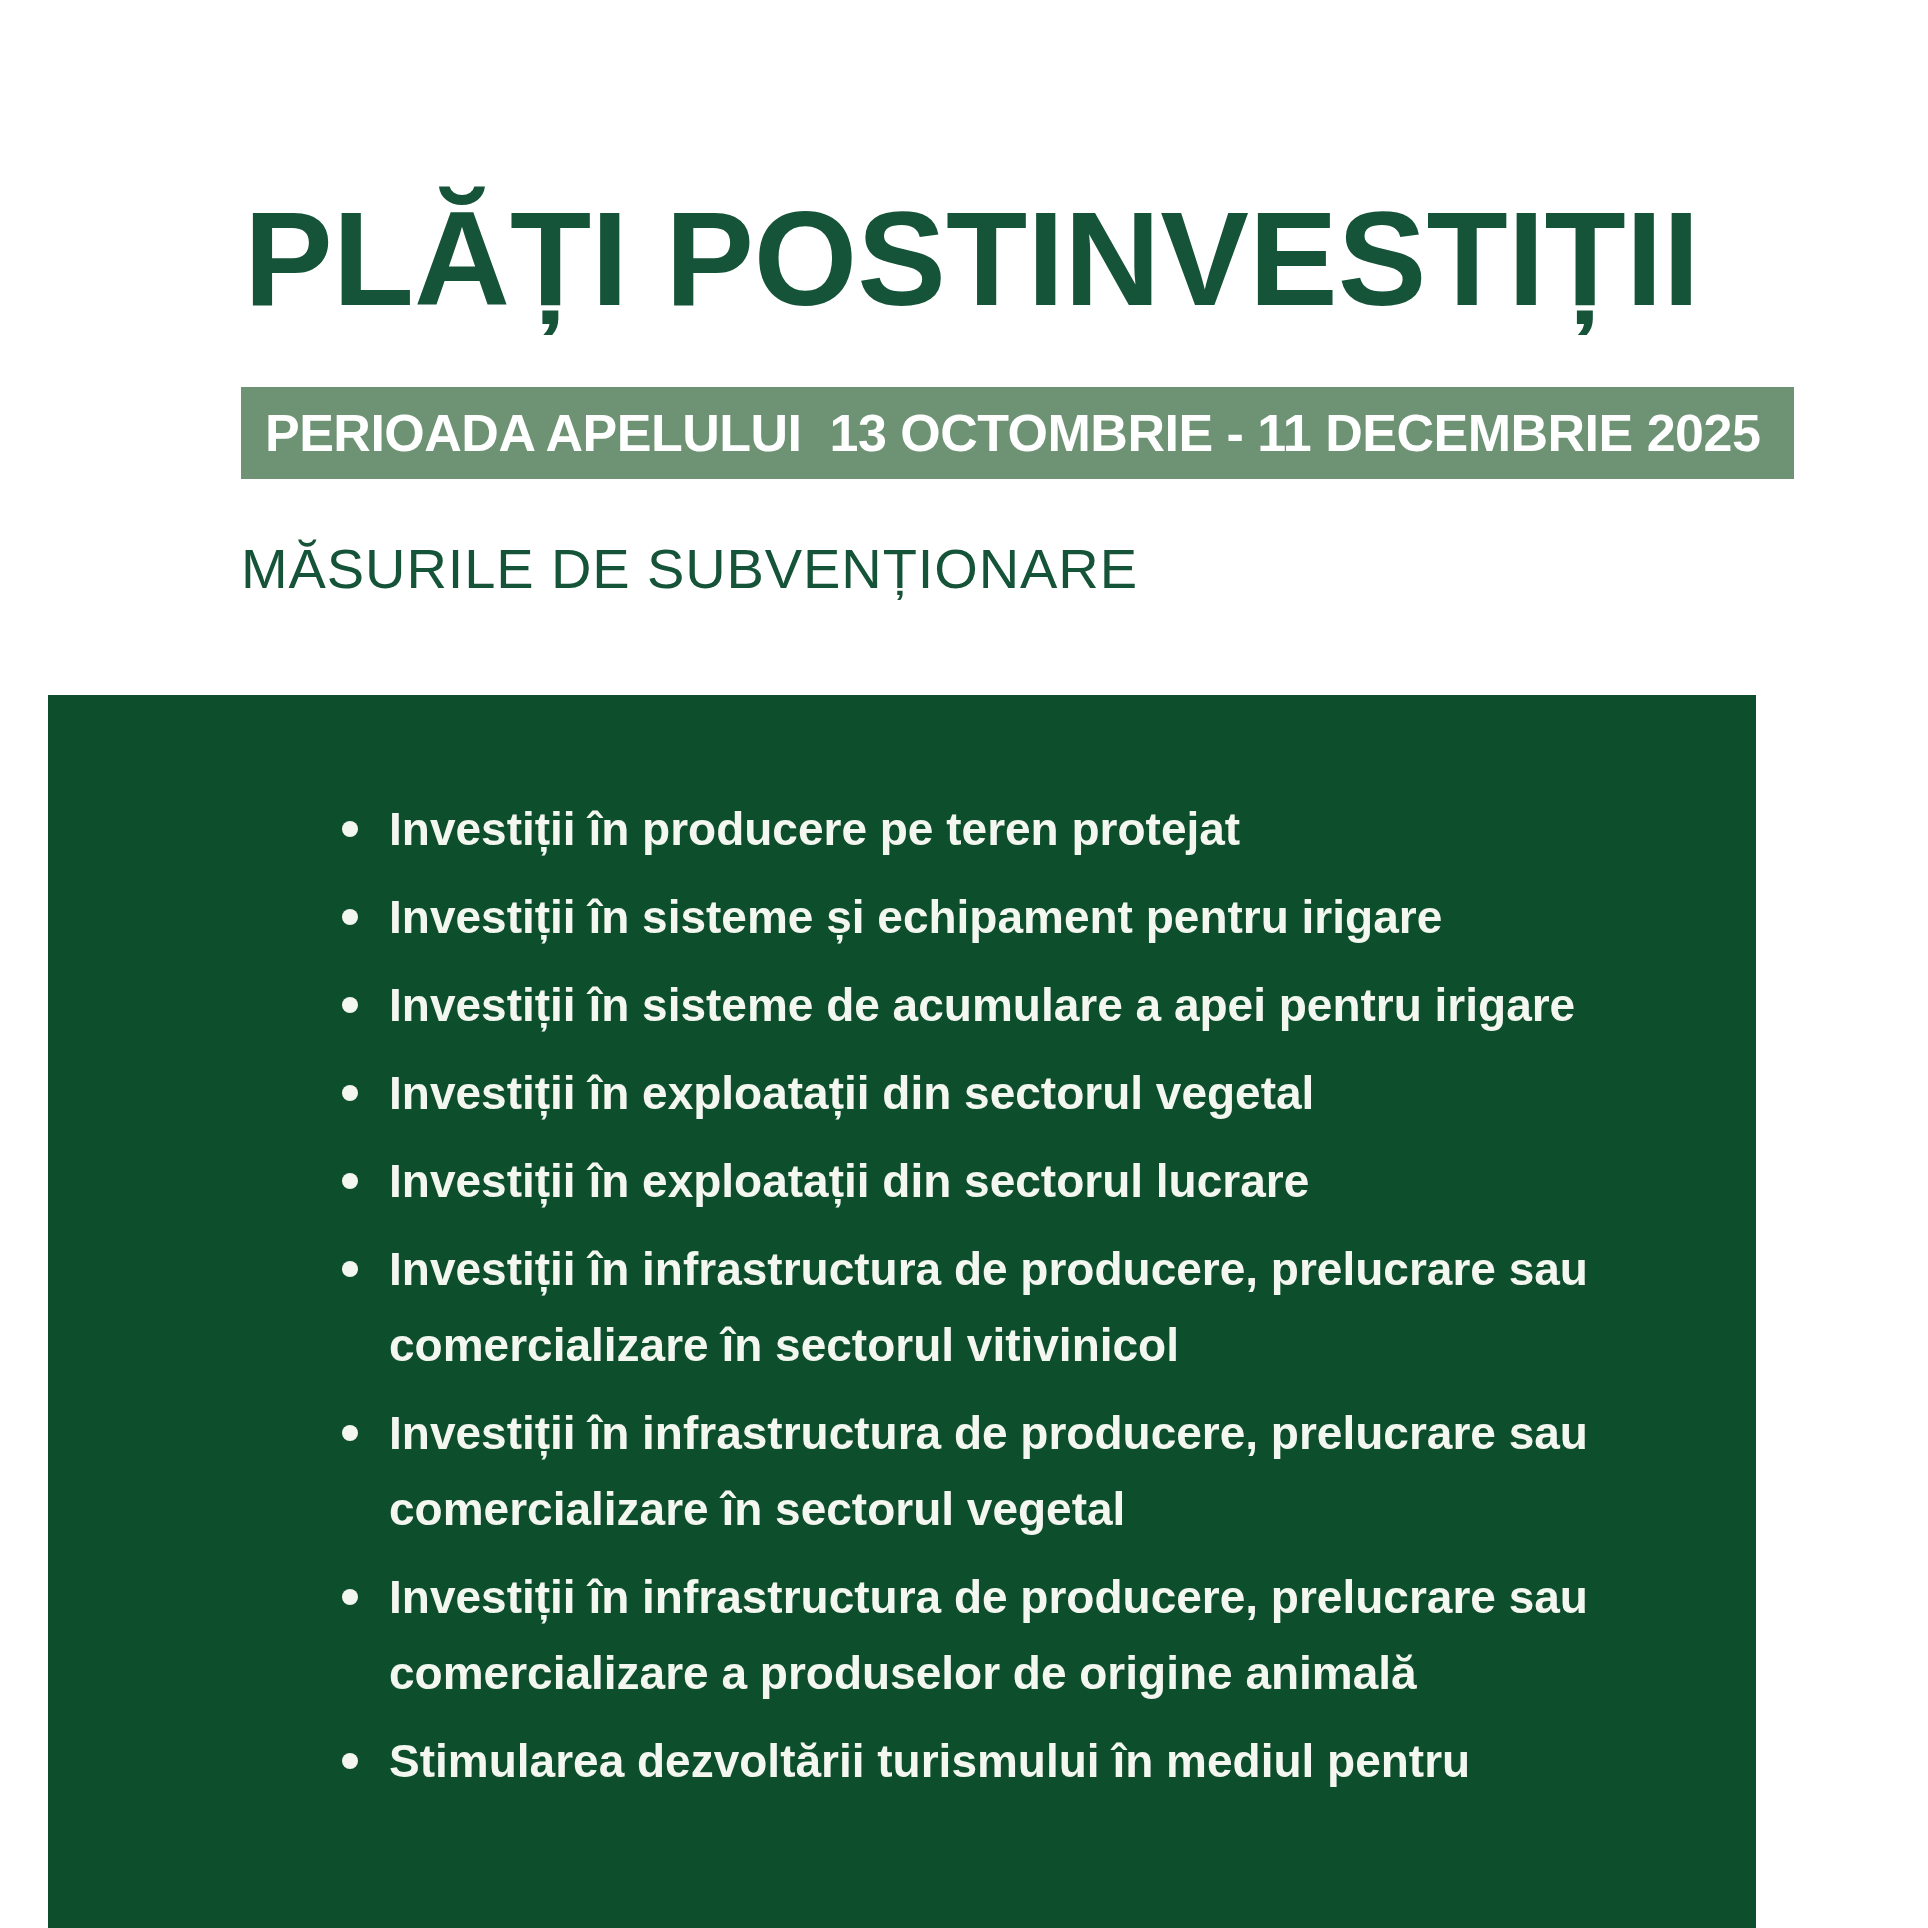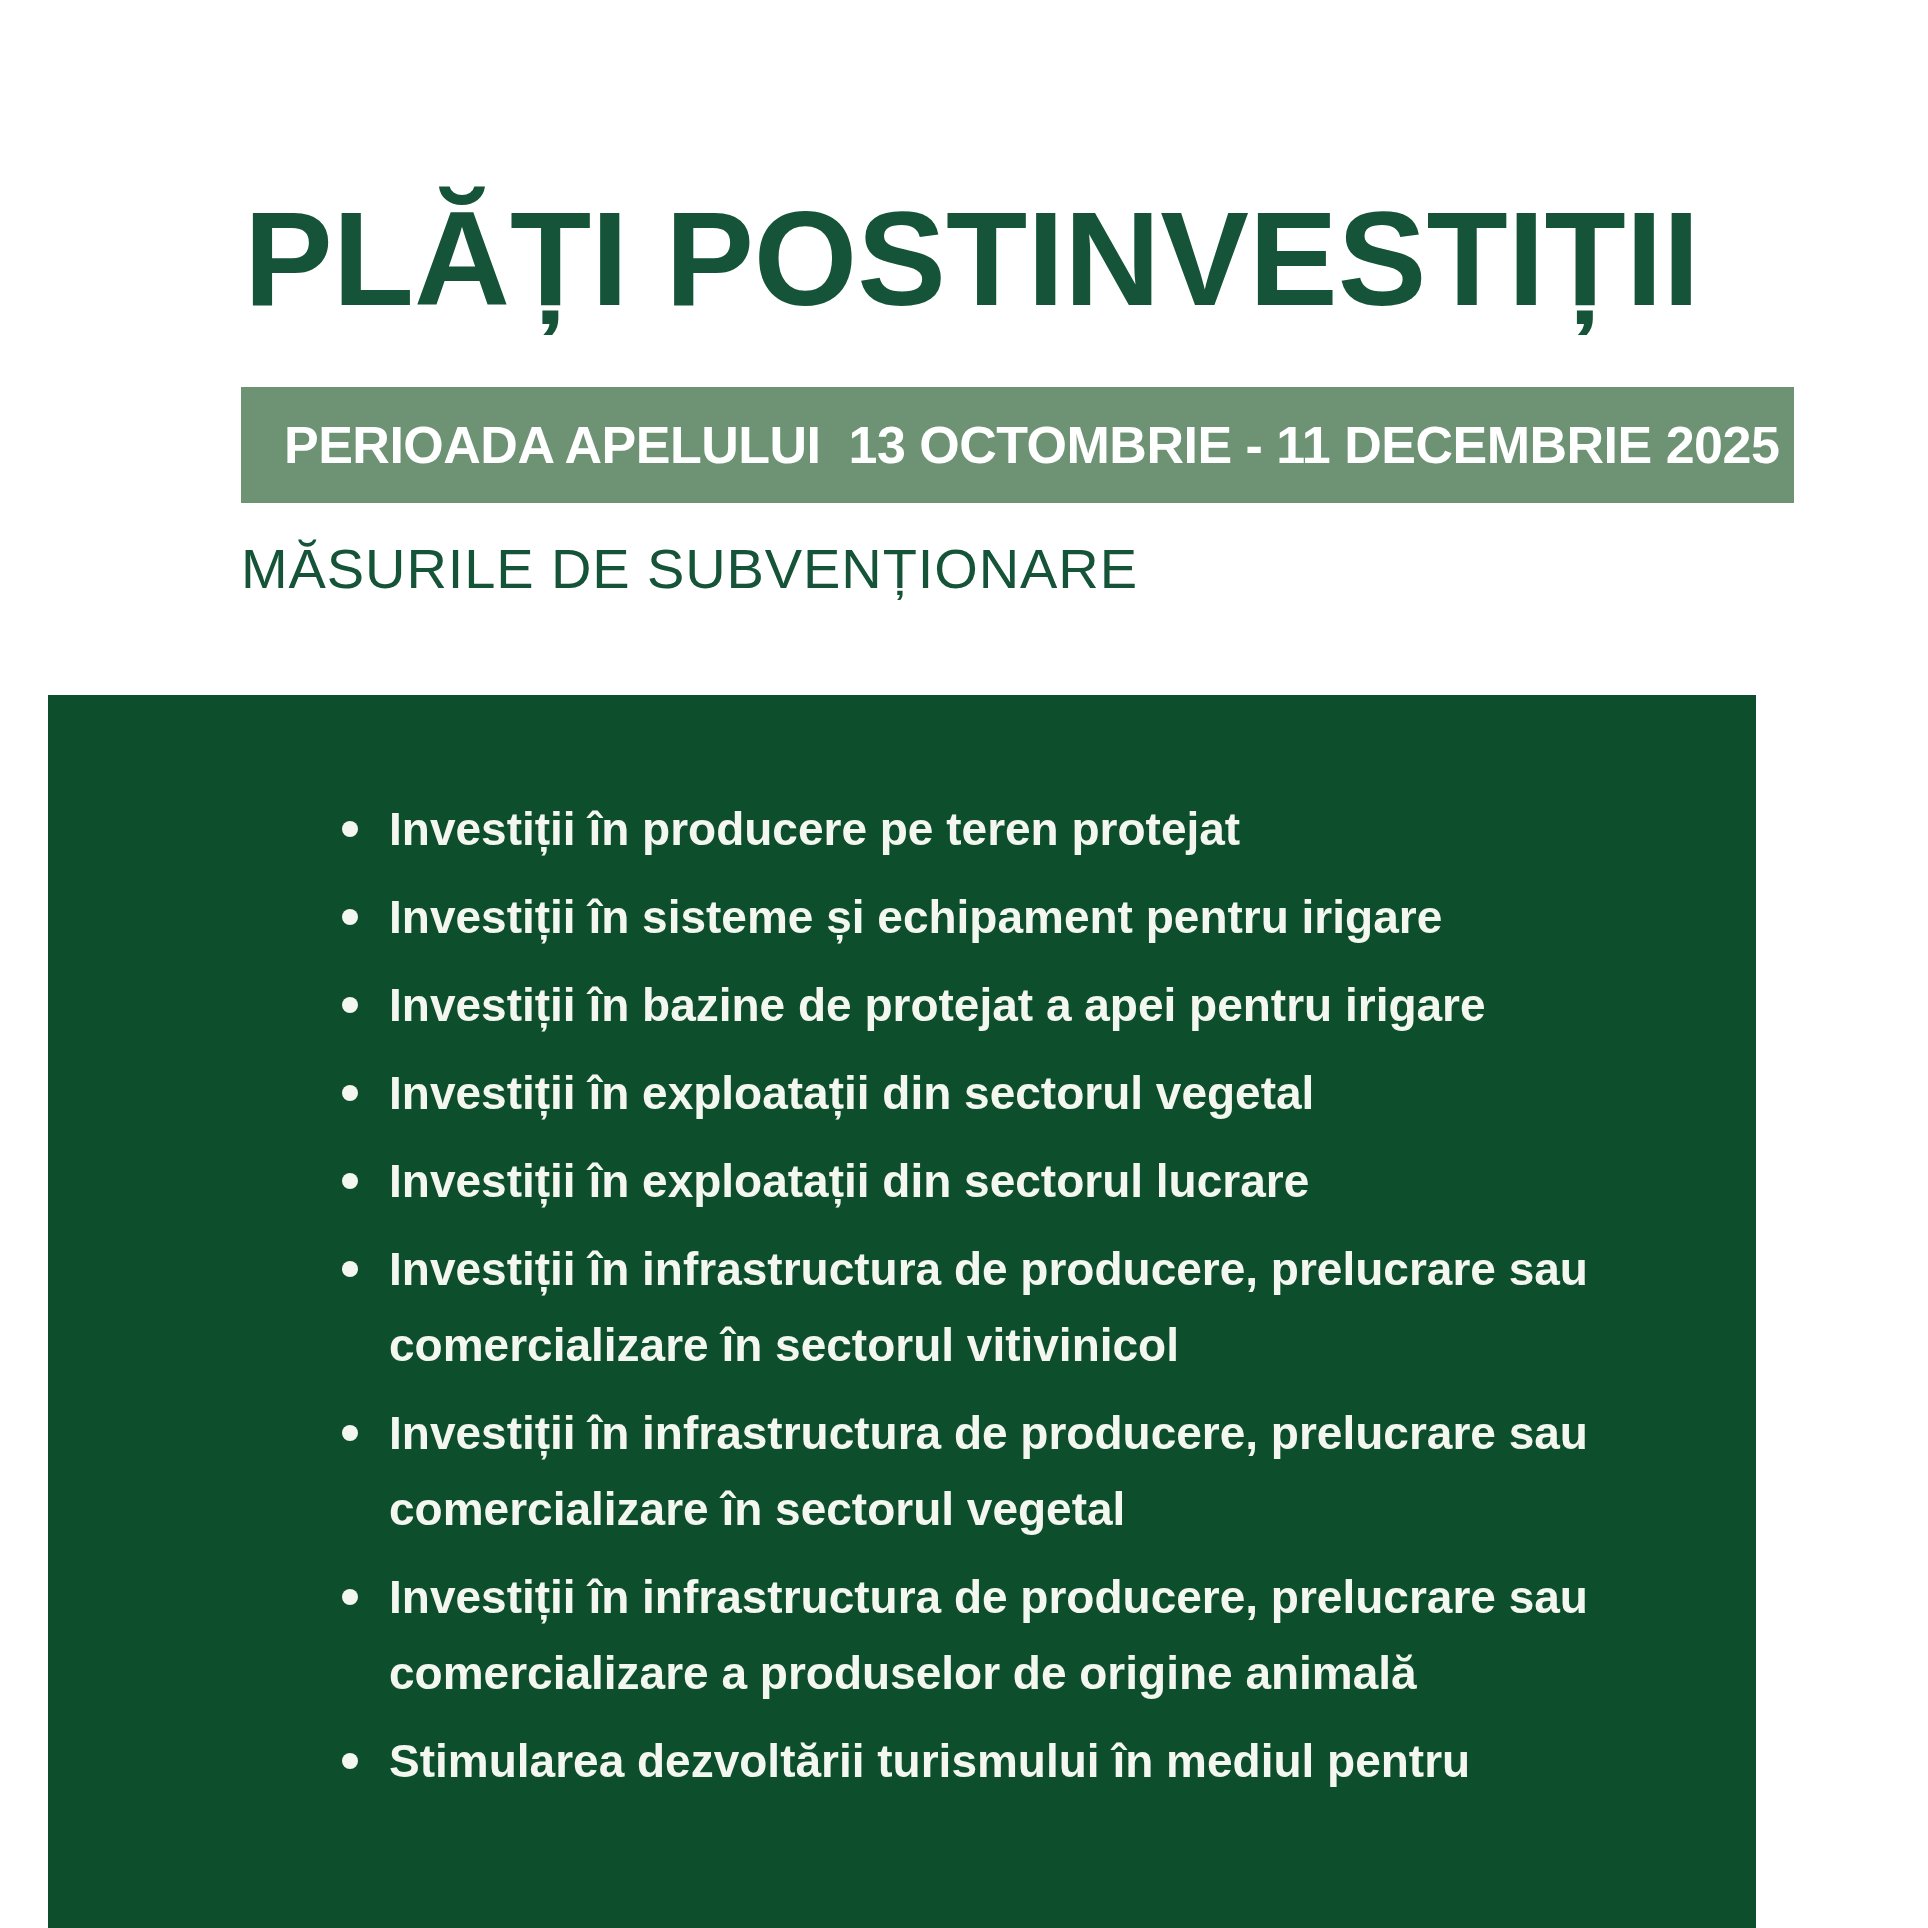--- a/index.html
+++ b/index.html
@@ -24,25 +24,25 @@
     line-height: 141px;
     letter-spacing: 0px;
     color: var(--title-green, #155438);
     white-space: nowrap;
   }
   .call-banner {
     position: absolute;
     left: 193px;
     top: 339px;
     width: 1553px;
-    height: 116px;
+    height: 92px;
     background: var(--banner-green, #6d9374);
     display: flex;
     align-items: center;
-    padding: 0 31px;
+    padding: 0 12px;
     overflow: hidden;
   }
   .call-banner .banner-text {
     font-size: 52px;
     font-weight: 700;
     letter-spacing: -0.5px;
     color: #ffffff;
     white-space: pre; 
   }
   .section-heading {
@@ -100,21 +100,21 @@
   <div class="call-banner">
     <span class="banner-text">PERIOADA APELULUI  13 OCTOMBRIE - 11 DECEMBRIE 2025</span>
   </div>
 
   <h2 class="section-heading">MĂSURILE DE SUBVENȚIONARE</h2>
 
   <section class="measures-section">
     <ul class="measures-list">
         <li>Investiții în producere pe teren protejat</li>
         <li>Investiții în sisteme și echipament pentru irigare</li>
-        <li>Investiții în bazine de protejat a apei pentru irigare</li>
+        <li>Investiții în sisteme de acumulare a apei pentru irigare</li>
         <li>Investiții în exploatații din sectorul vegetal</li>
         <li>Investiții în exploatații din sectorul lucrare</li>
         <li>Investiții în infrastructura de producere, prelucrare sau
 comercializare în sectorul vitivinicol</li>
         <li>Investiții în infrastructura de producere, prelucrare sau
 comercializare în sectorul vegetal</li>
         <li>Investiții în infrastructura de producere, prelucrare sau
 comercializare a produselor de origine animală</li>
         <li>Stimularea dezvoltării turismului în mediul pentru</li>
       </ul>

